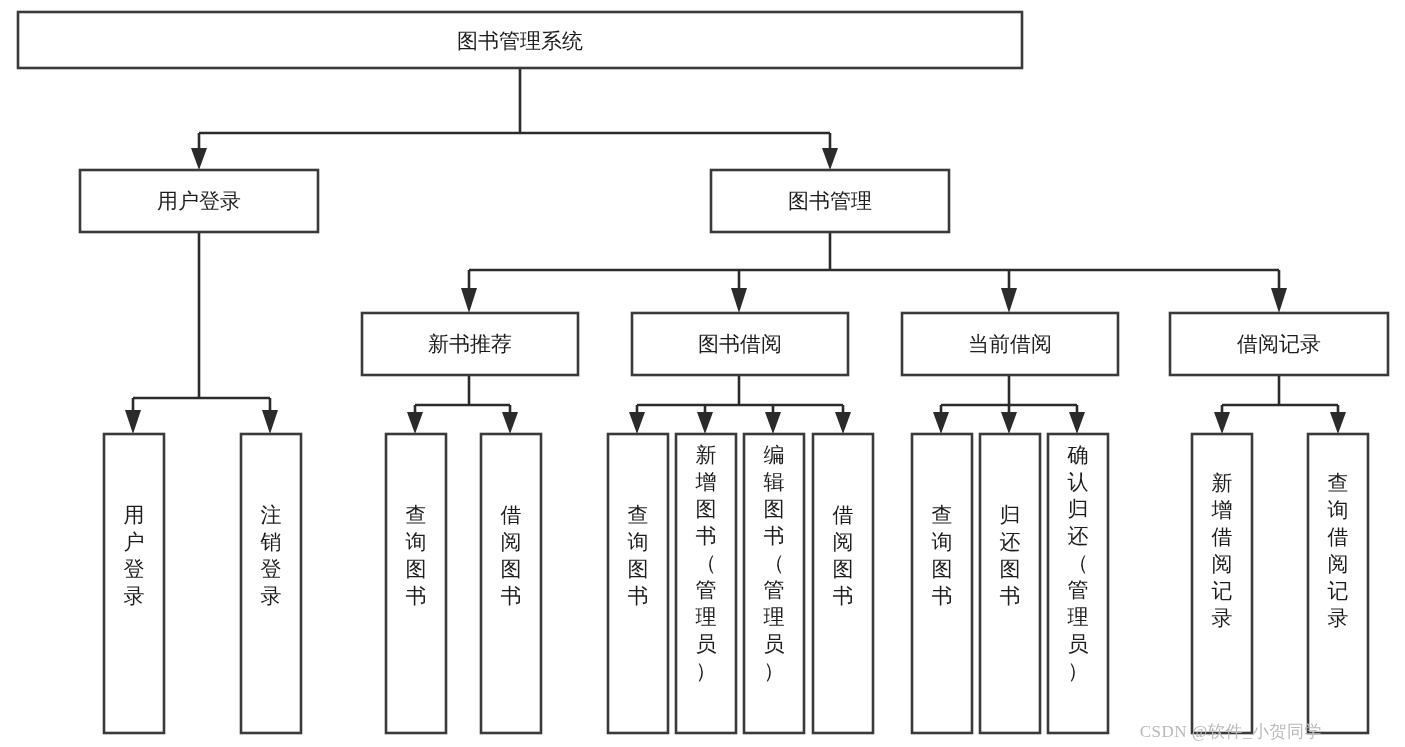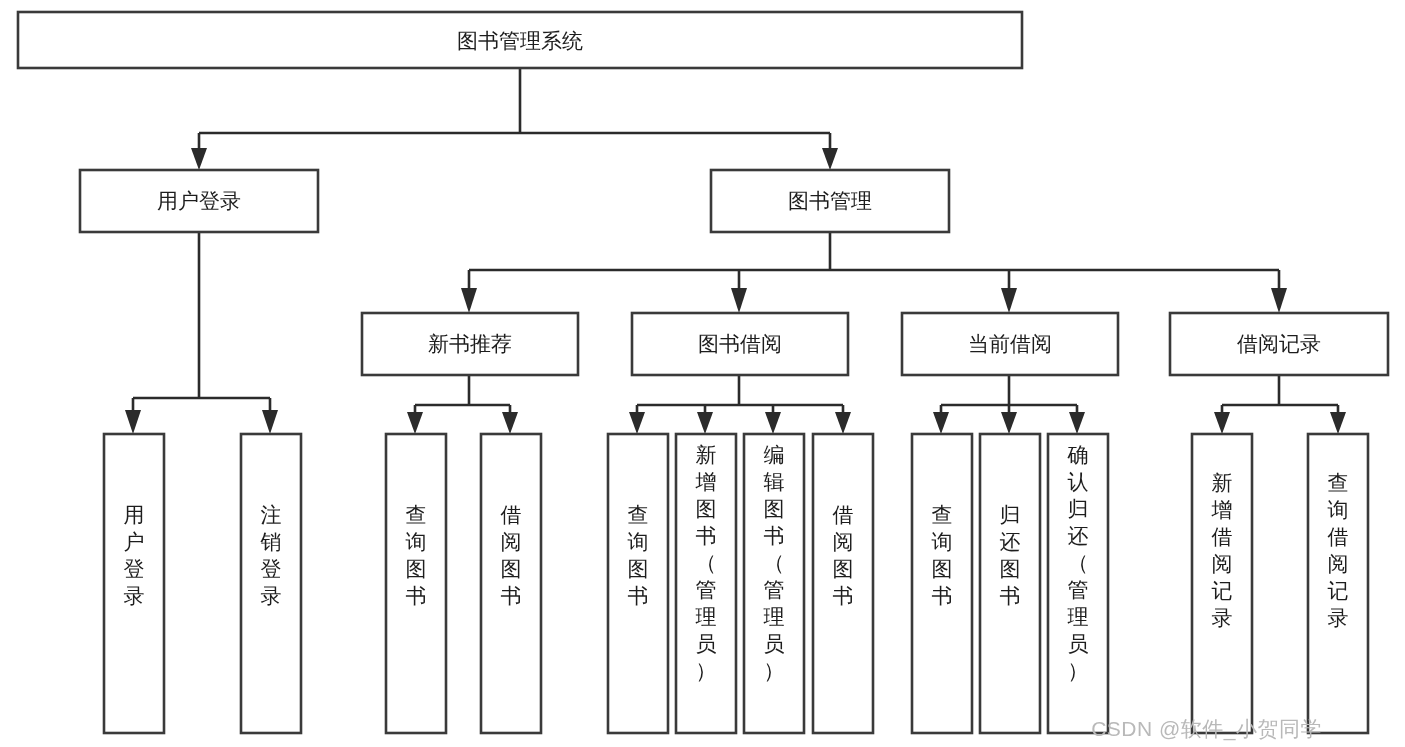--- a/index.html
+++ b/index.html
@@ -54,22 +54,22 @@
   .node-label-v {
     font-family: "DejaVu Sans", "Liberation Sans", sans-serif;
     font-size: 21px;
     fill: #1d1d1d;
     text-anchor: middle;
   }
   .watermark-text {
     position: absolute;
     right: 8px;
     bottom: 4px;
-    font-family: Liberation Sans, sans-serif;
-    font-size: 21px;
+    font-family: Liberation Serif, serif;
+    font-size: 17px;
     color: #b9b9b9;
     letter-spacing: 0.5px;
     white-space: nowrap;
     user-select: none;
   }
 </style>
 </head>
 <body>
 
 <div id="diagram-root">

